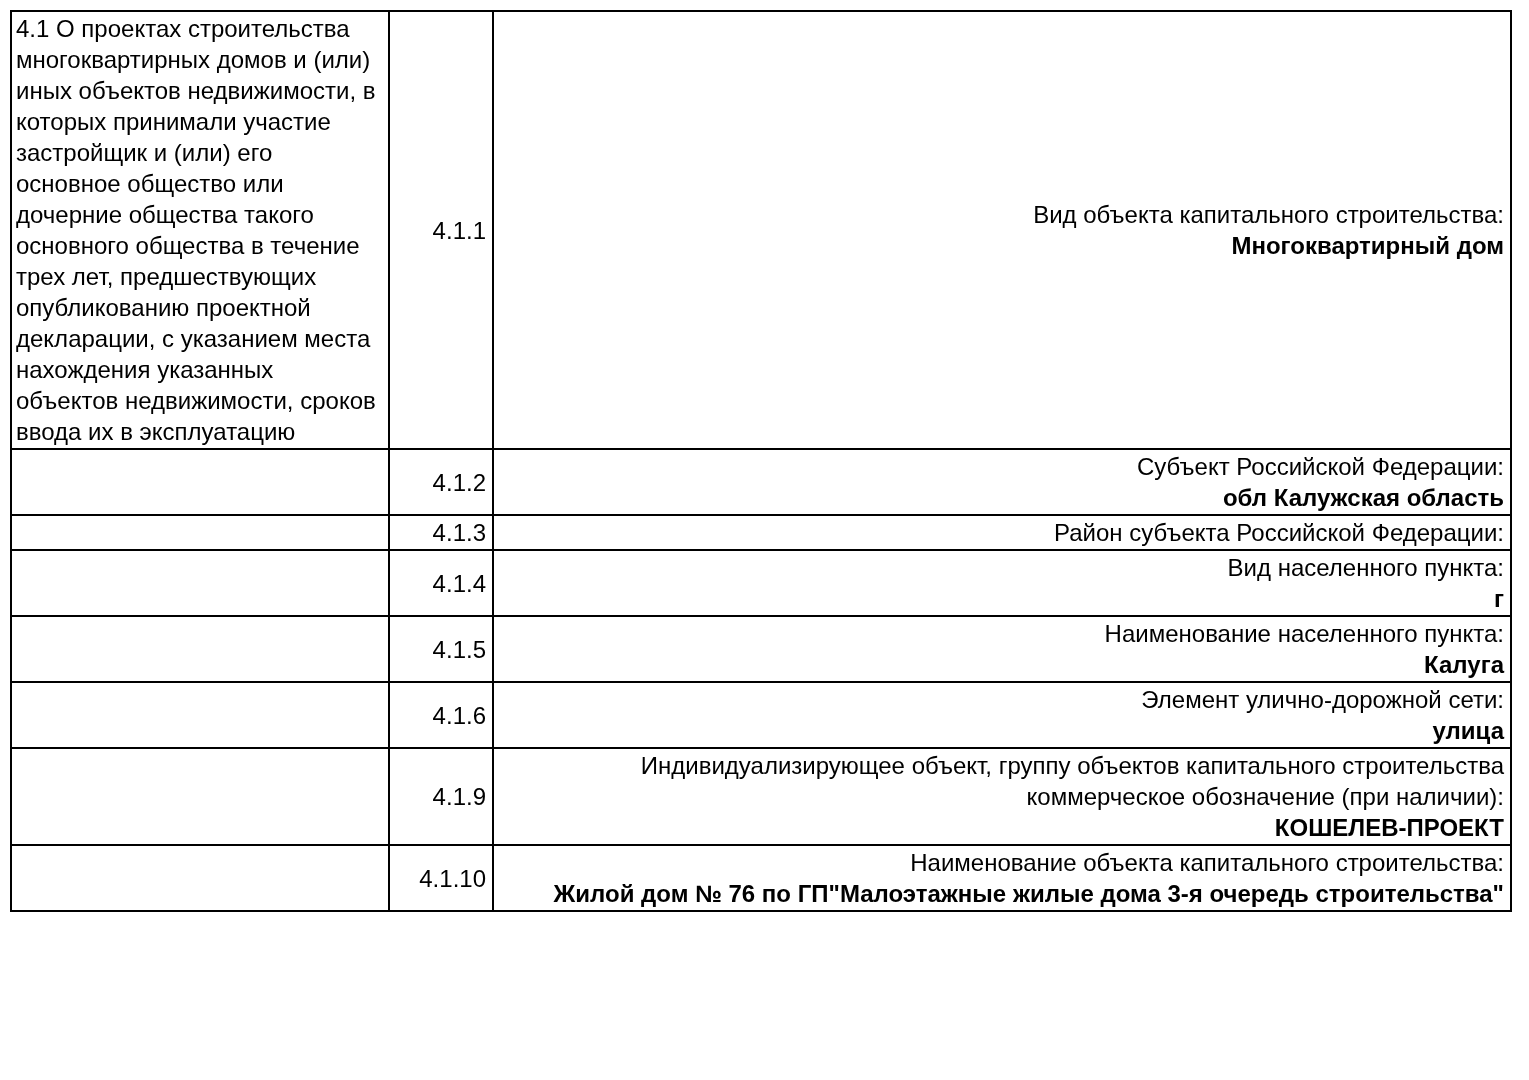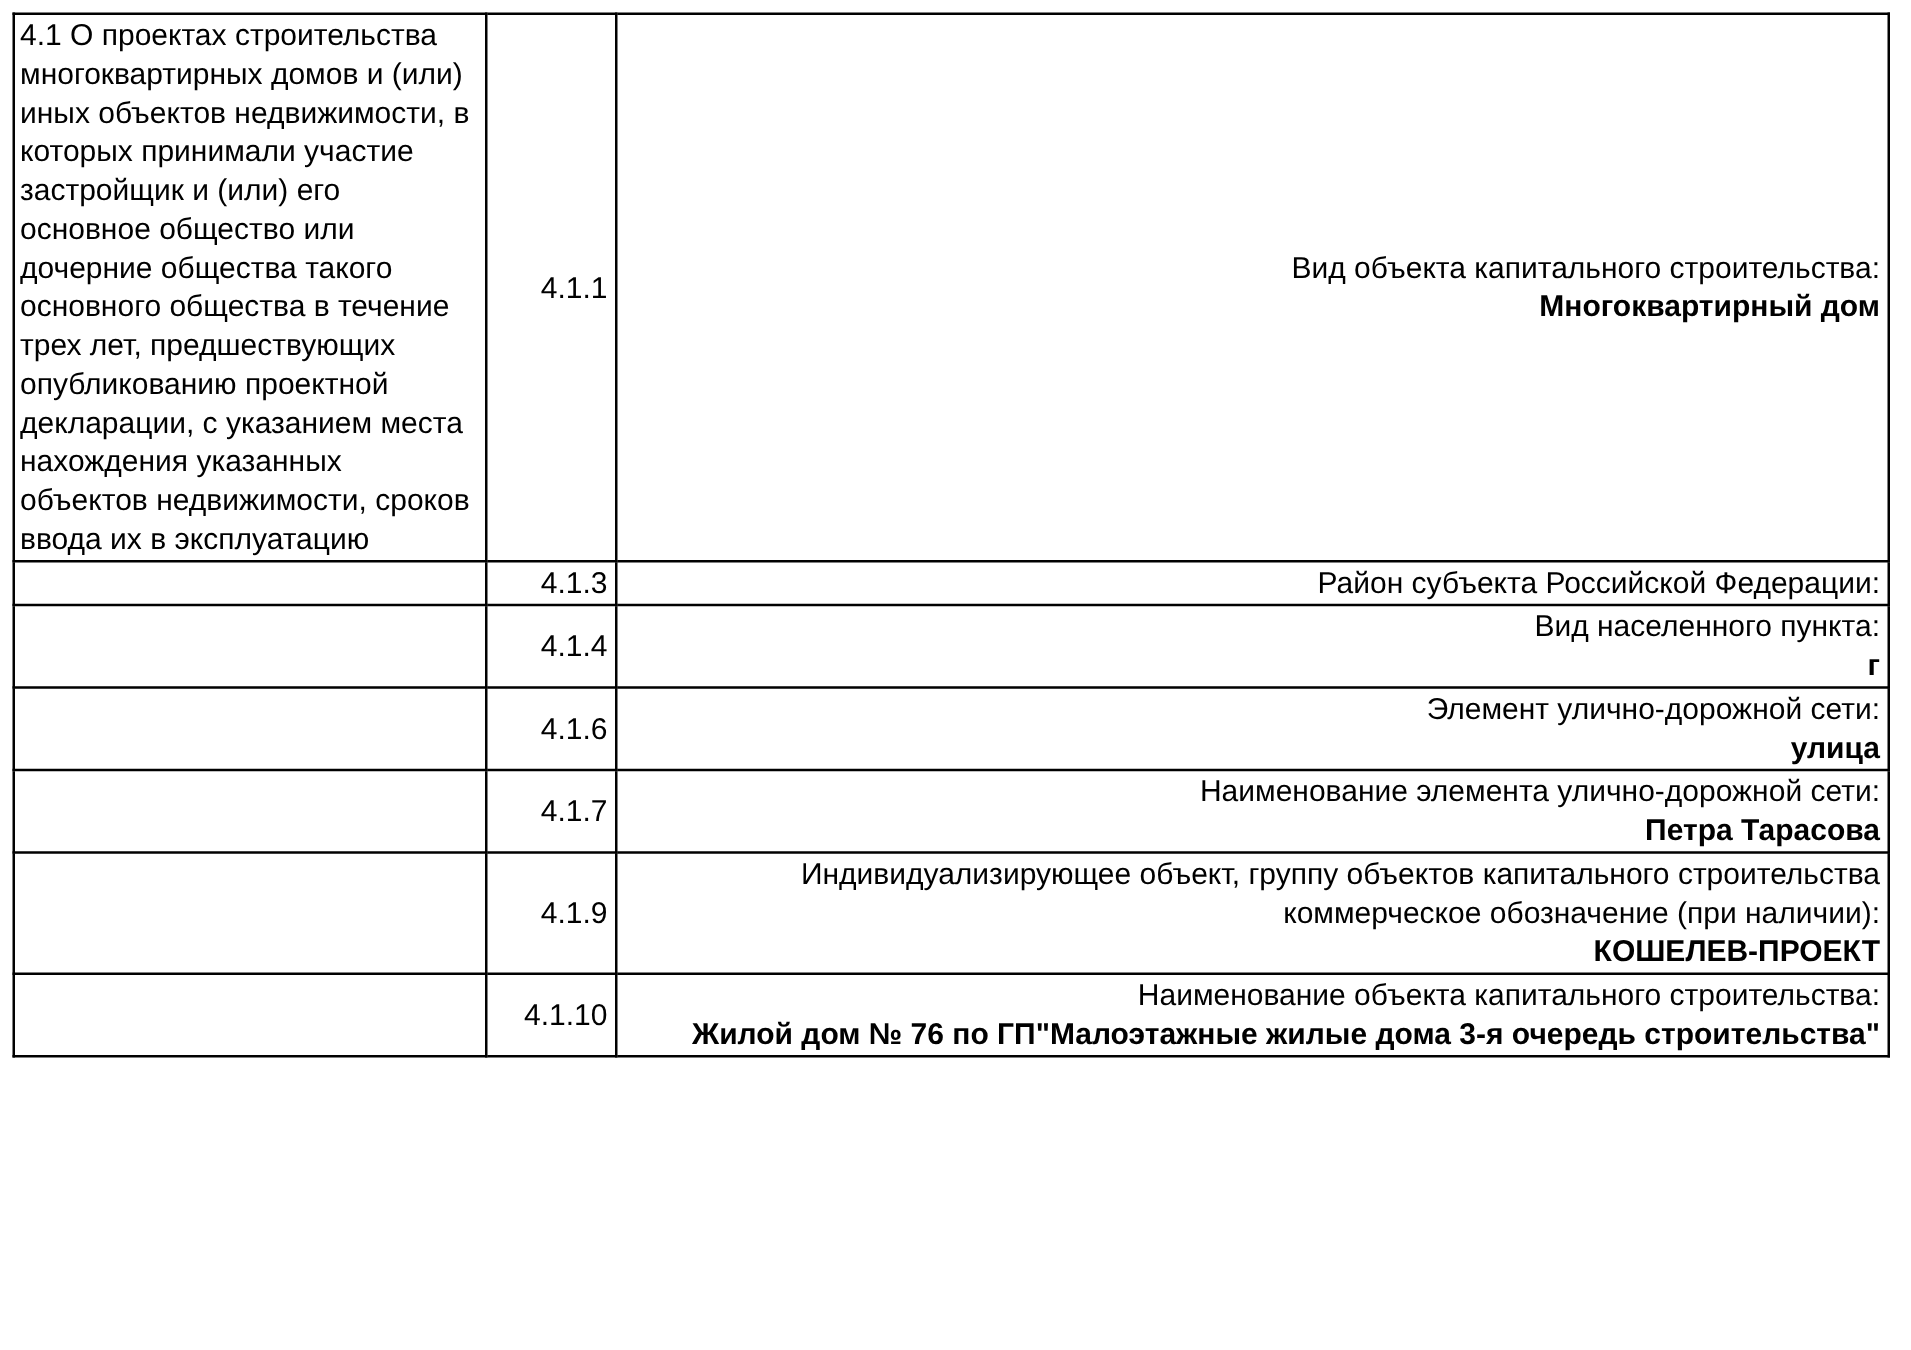--- a/index.html
+++ b/index.html
@@ -80,20 +80,32 @@
     <td class="col-content">
       <div class="field-label">Вид объекта капитального строительства:</div>
       <div class="field-value-line"><span></span><span class="field-value">Многоквартирный дом</span></div>
     </td>
   </tr>
         <tr>
     <td class="col-section">
       <div class="section-text"></div>
     </td>
     <td class="col-num">
+      <span>4.1.2</span>
+    </td>
+    <td class="col-content">
+      <div class="field-label">Субъект Российской Федерации:</div>
+      <div class="field-value-line"><span></span><span class="field-value">обл Калужская область</span></div>
+    </td>
+  </tr>
+        <tr>
+    <td class="col-section">
+      <div class="section-text"></div>
+    </td>
+    <td class="col-num">
       <span>4.1.3</span>
     </td>
     <td class="col-content">
       <div class="field-label">Район субъекта Российской Федерации:</div>
 
     </td>
   </tr>
         <tr>
     <td class="col-section">
       <div class="section-text"></div>
@@ -104,37 +116,37 @@
     <td class="col-content">
       <div class="field-label">Вид населенного пункта:</div>
       <div class="field-value-line"><span></span><span class="field-value">г</span></div>
     </td>
   </tr>
         <tr>
     <td class="col-section">
       <div class="section-text"></div>
     </td>
     <td class="col-num">
-      <span>4.1.6</span>
+      <span>4.1.5</span>
     </td>
     <td class="col-content">
-      <div class="field-label">Элемент улично-дорожной сети:</div>
-      <div class="field-value-line"><span></span><span class="field-value">улица</span></div>
+      <div class="field-label">Наименование населенного пункта:</div>
+      <div class="field-value-line"><span></span><span class="field-value">Калуга</span></div>
     </td>
   </tr>
         <tr>
     <td class="col-section">
       <div class="section-text"></div>
     </td>
     <td class="col-num">
-      <span>4.1.7</span>
+      <span>4.1.6</span>
     </td>
     <td class="col-content">
-      <div class="field-label">Наименование элемента улично-дорожной сети:</div>
-      <div class="field-value-line"><span></span><span class="field-value">Петра Тарасова</span></div>
+      <div class="field-label">Элемент улично-дорожной сети:</div>
+      <div class="field-value-line"><span></span><span class="field-value">улица</span></div>
     </td>
   </tr>
         <tr>
     <td class="col-section">
       <div class="section-text"></div>
     </td>
     <td class="col-num">
       <span>4.1.9</span>
     </td>
     <td class="col-content">

